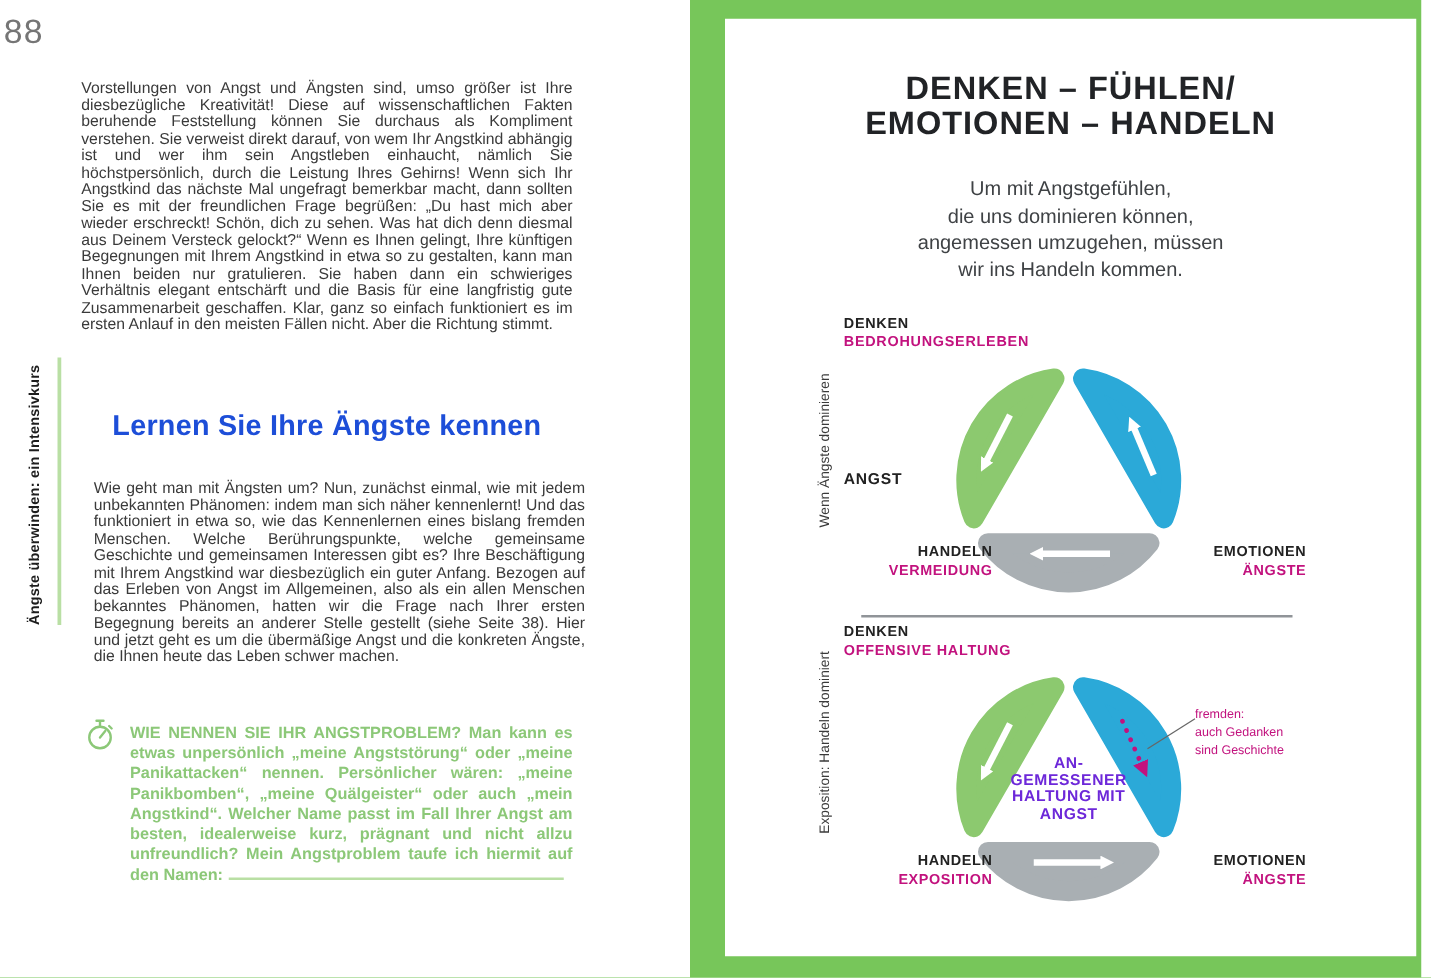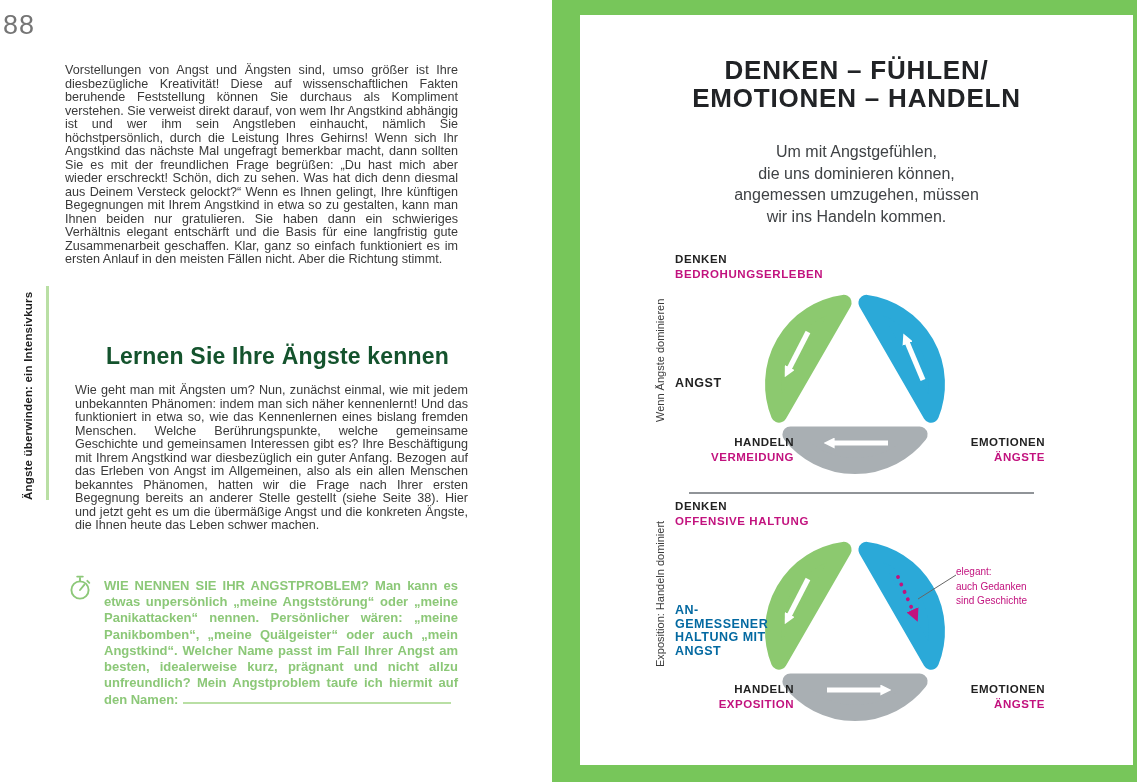--- a/index.html
+++ b/index.html
@@ -25,22 +25,22 @@
     white-space:nowrap;font-size:11.5px;font-weight:bold;color:#1d1d1d;letter-spacing:.2px;
   }
   .sidebar-rule{position:absolute;left:46px;top:286px;width:2.5px;height:214px;background:var(--light-green-rule);}
   .body-para{
     position:absolute;left:65px;width:393px;margin:0;
     font-size:12.6px;line-height:13.5px;text-align:justify;hyphens:auto;color:var(--text-dark);
   }
   #para1{top:64px;}
   #para2{top:384px;margin-left:10px;}
   .section-heading{
-    position:absolute;left:65px;top:327px;width:393px;margin:16px;text-align:center;
-    font-size:23px;font-weight:bold;color:#14532d;letter-spacing:.2px;
+    position:absolute;left:65px;top:327px;width:393px;margin:0;text-align:center;
+    font-size:23px;font-weight:bold;color:#1d4ed8;letter-spacing:.2px;
   }
   .tip-icon{position:absolute;left:67px;top:574px;color:var(--tip-green);}
   .tip-text{
     position:absolute;left:104px;top:578px;width:354px;margin:0;
     font-size:13px;font-weight:bold;line-height:16.2px;color:var(--tip-green);text-align:justify;hyphens:auto;
   }
   .name-line{display:inline-block;width:268px;height:11px;border-bottom:2.5px solid var(--light-green-rule);margin-left:5px;}
   
   .right-page{position:absolute;left:532px;top:0;width:585px;height:782px;background:var(--frame-green);margin-left:20px;}
   .right-inner{position:absolute;left:28px;top:15px;width:553px;height:750px;background:#fff;}
@@ -66,22 +66,22 @@
   .arrow-white{stroke:#fff;stroke-width:5.2;fill:none;}
   .arrow-dotted{stroke:var(--magenta);stroke-width:3.8;fill:none;stroke-dasharray:0.1 8;stroke-linecap:round;}
   .pointer-line{stroke:#666;stroke-width:1;fill:none;}
   #ah-white path{fill:#fff;}
   #ah-magenta path{fill:var(--magenta);}
   .dlabel{position:absolute;width:100%;text-align:left;font-size:11.5px;font-weight:bold;
     letter-spacing:.6px;color:#222;}
   .top-label{top:0;}
   .top-sublabel{top:15px;color:var(--magenta);}
   .center-label{top:123px;font-size:12.5px;}
-  .center-block{position:absolute;top:104px;width:100%;text-align:left;
-    font-size:12.5px;line-height:13.7px;font-weight:bold;letter-spacing:.5px;color:#0369a1;}
+  .center-block{position:absolute;top:104px;width:100%;text-align:center;
+    font-size:12.5px;line-height:13.7px;font-weight:bold;letter-spacing:.5px;color:#6d28d9;}
   .side-block{position:absolute;top:182px;text-align:right;font-size:11.5px;font-weight:bold;
     letter-spacing:.5px;line-height:14.5px;color:#222;}
   .side-block .sub{color:var(--magenta);}
   .side-left{left:-3px;width:122px;}
   .side-right{left:246px;width:124px;}
   .annotation{position:absolute;left:281px;top:65px;width:90px;font-size:10px;line-height:14.5px;
     font-weight:400;letter-spacing:0;color:var(--magenta);text-align:left;}
 </style>
 </head>
 <body>
@@ -177,21 +177,21 @@
       </svg>
       <div class="dlabel top-label">DENKEN</div>
       <div class="dlabel top-sublabel">OFFENSIVE HALTUNG</div>
       <div class="center-block">
         <div>AN-</div>
         <div>GEMESSENER</div>
         <div>HALTUNG MIT</div>
         <div>ANGST</div>
       </div>
       <div class="annotation">
-        <div>elegant:</div>
+        <div>fremden:</div>
         <div>auch Gedanken</div>
         <div>sind Geschichte</div>
       </div>
       <div class="side-block side-left">
         <div>HANDELN</div>
         <div class="sub">EXPOSITION</div>
       </div>
       <div class="side-block side-right">
         <div>EMOTIONEN</div>
         <div class="sub">ÄNGSTE</div>

